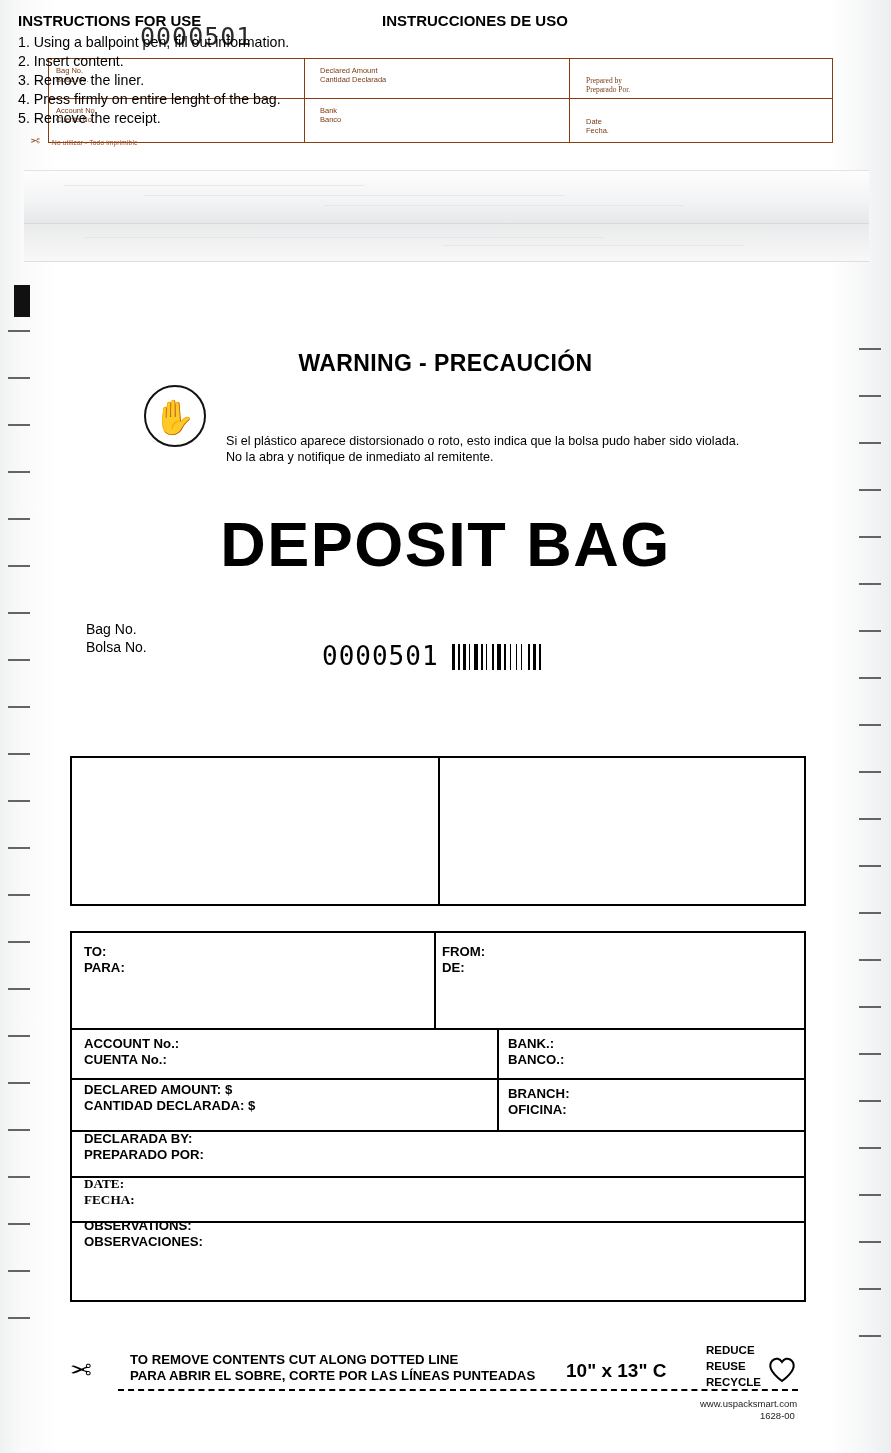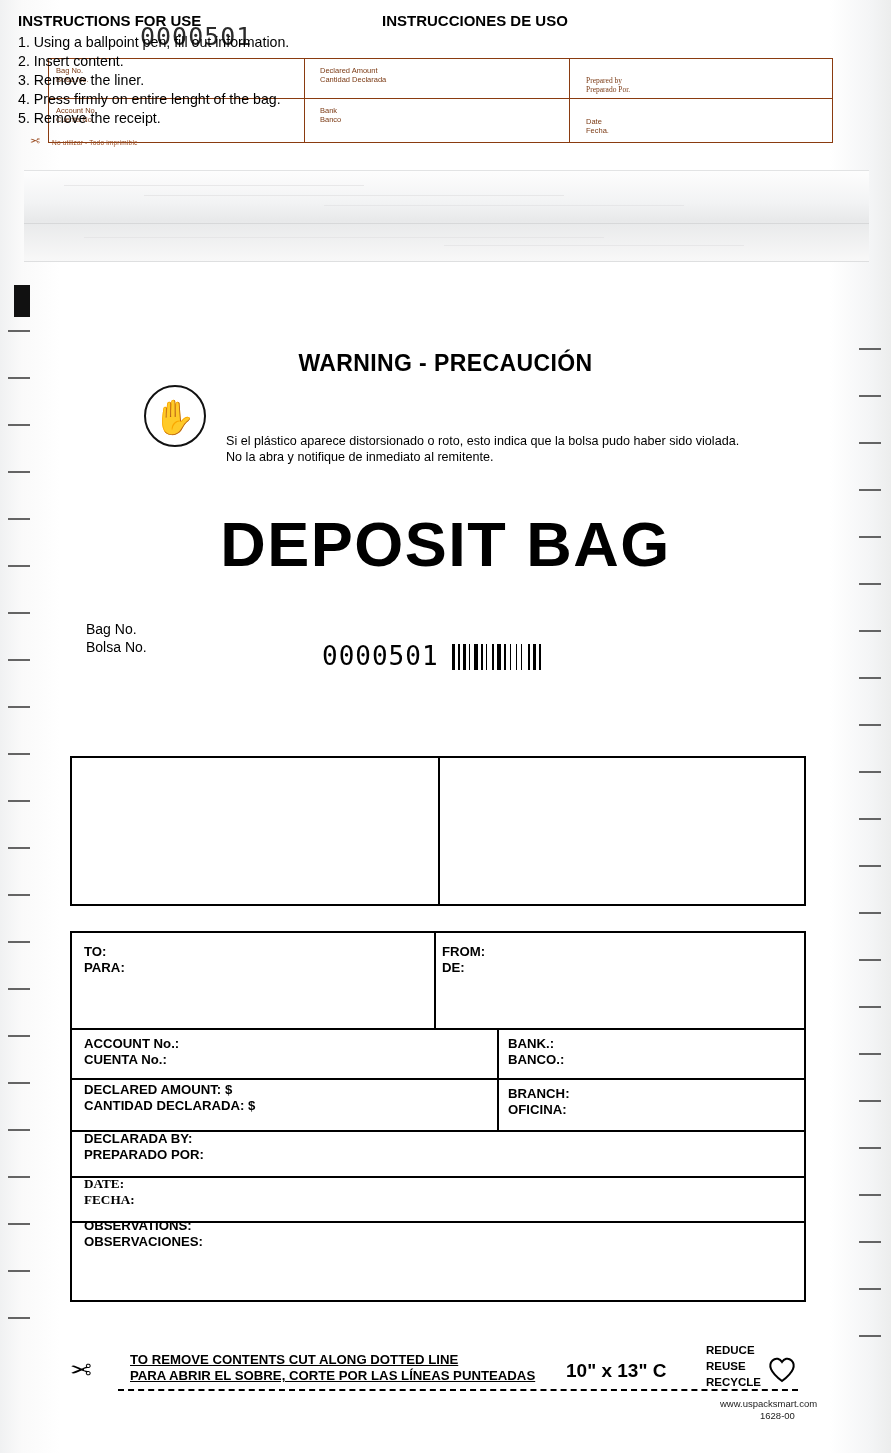--- a/index.html
+++ b/index.html
@@ -323,21 +323,20 @@
     top: 1352px;
     width: 32px;
     height: 32px;
   }
   .site {
     position: absolute;
     left: 700px;
     top: 1398px;
     font-size: 9.5px;
     color: #222;
-    margin-left: 20px;
   }
   .code {
     position: absolute;
     left: 760px;
     top: 1410px;
     font-size: 9.5px;
     color: #222;
   }
 </style>
 </head>
@@ -493,21 +492,21 @@
   <div class="fl" style="left:508px; top:1086px;">BRANCH:
 OFICINA:</div>
   <div class="fl" style="left:84px; top:1131px;">DECLARADA BY:
 PREPARADO POR:</div>
   <div class="fl" style="left:84px; top:1176px;font-family:Liberation Serif, serif;">DATE:
 FECHA:</div>
   <div class="fl" style="left:84px; top:1218px;">OBSERVATIONS:
 OBSERVACIONES:</div>
 
   <div class="cut-scissors">✂</div>
-  <div class="cut-text" style="white-space: pre-line; text-decoration: underline;">TO REMOVE CONTENTS CUT ALONG DOTTED LINE
+  <div class="cut-text" style="white-space: pre-line;">TO REMOVE CONTENTS CUT ALONG DOTTED LINE
 PARA ABRIR EL SOBRE, CORTE POR LAS LÍNEAS PUNTEADAS</div>
   <div class="dotted-line"></div>
   <div class="size-label">10" x 13" C</div>
   <div class="recycle-text" style="white-space: pre-line;">REDUCE
 REUSE
 RECYCLE</div>
   <div class="recycle-heart">
     <svg viewBox="0 0 32 32" width="32" height="32" aria-hidden="true">
       <path d="M16 29 C4 20 2 13 6.5 8.5 C10 5 14 7 16 10 C18 7 22 5 25.5 8.5 C30 13 28 20 16 29 Z" fill="none" stroke="#000" stroke-width="2"></path>
     </svg>

